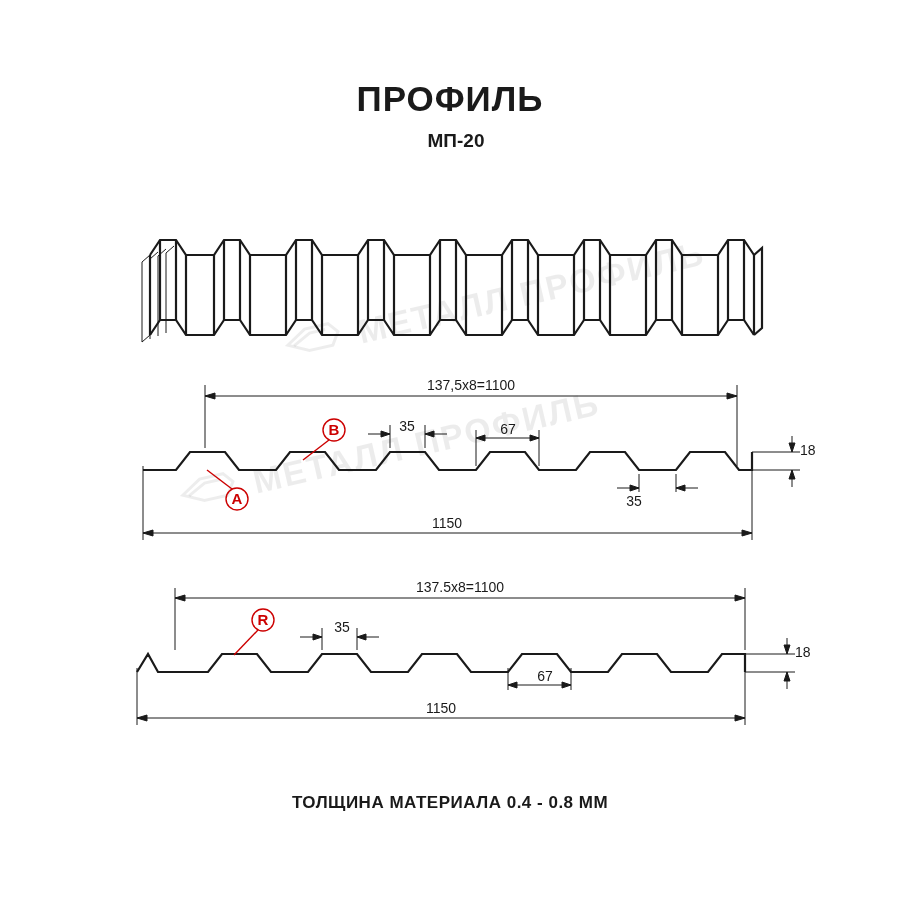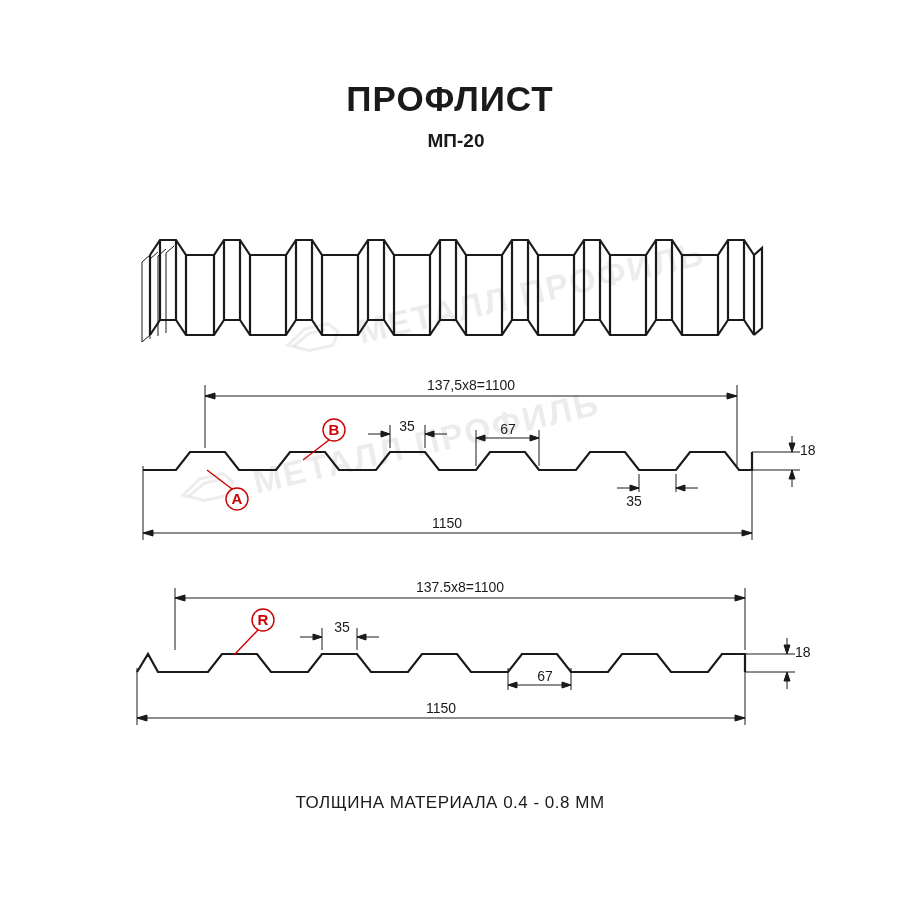--- a/index.html
+++ b/index.html
@@ -41,21 +41,21 @@
     margin-top: 6px;
     margin-left: 12px;
   }
   .footer-note {
     position: absolute;
     left: 0;
     top: 793px;
     width: 900px;
     text-align: center;
     font-size: 17px;
-    font-weight: normal;
+    font-weight: bold;
     letter-spacing: 0.5px;
   }
   svg { display: block; }
   .ln {
     fill: none;
     stroke: #1a1a1a;
     stroke-width: 2.2;
     stroke-linejoin: miter;
     stroke-linecap: butt;
   }
@@ -101,21 +101,21 @@
     opacity: 0.07;
     stroke-width: 3;
   }
 </style>
 </head>
 <body>
 
 <div class="sheet">
 
   <div class="title-block">
-    <div class="title">ПРОФЛИСТ</div>
+    <div class="title">ПРОФИЛЬ</div>
     <div class="subtitle">МП-20</div>
   </div>
 
   <svg class="sheet" width="900" height="900" viewBox="0 0 900 900">
 
     <g>
       <g transform="translate(290,355) rotate(-13)">
         <path class="wm-shape" d="M0 -10 L20 -22 L44 -22 L52 -12 L44 0 L20 0 Z"></path>
         <path class="wm-shape" d="M6 -8 L24 -17 L40 -17"></path>
         <text class="wm-text" x="72" y="5">МЕТАЛЛ ПРОФИЛЬ</text>

